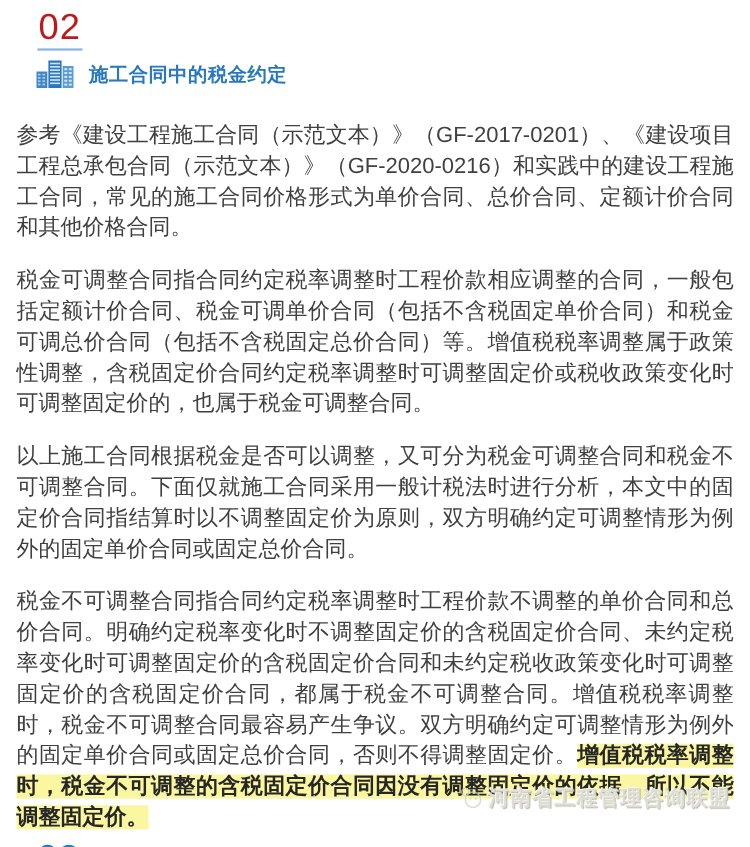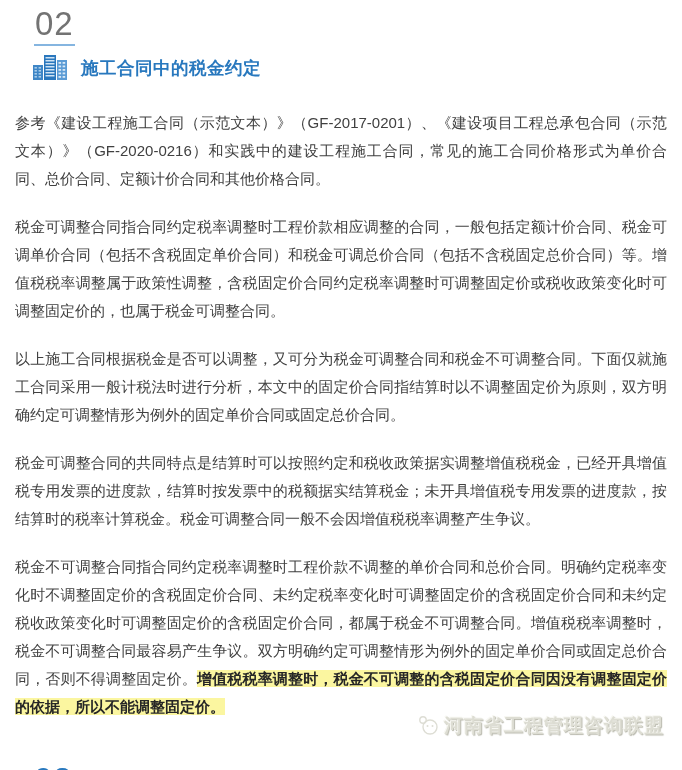--- a/index.html
+++ b/index.html
@@ -8,38 +8,38 @@
     font-family: "Liberation Sans", "DejaVu Sans", sans-serif;
     width: 682px; height: 770px; overflow: hidden; position: relative;
   }
   .page {
     position: absolute; left: 0; top: 0; width: 682px; height: 770px;
     background: #ffffff; overflow: hidden;
   }
   .section-number {
     position: absolute; left: 34px; top: 6px;
     font-size: 33px; line-height: 36px; font-weight: 400;
-    color: #737373; letter-spacing: 1px;
+    color: #b91c1c; letter-spacing: 1px;
     border-bottom: 2px solid #85b5e0; padding: 0 1px 2px 1px;
     display: inline-block;
   }
   .section-title-row {
     position: absolute; left: 33px; top: 54px;
     display: flex; align-items: center; gap: 14px;
   }
   .buildings-icon { width: 34px; height: 28px; display: inline-block; }
   .section-heading {
     font-size: 17.5px; font-weight: 700; color: #2878be;
     letter-spacing: 0.5px; white-space: nowrap;
   }
   .content {
     position: absolute; left: 15px; top: 109px; width: 652px;
   }
   .content p {
-    font-size: 15px; line-height: 28px; color: #404040;
+    font-size: 20px; line-height: 28px; color: #404040;
     text-align: justify; margin-bottom: 20px;
     word-break: break-all;
   }
   .hl {
     background: #fbf6a0; color: #262626; font-weight: 700;
   }
   .watermark {
     position: absolute; right: 18px; top: 713px;
     display: flex; align-items: center; gap: 4px;
     pointer-events: none;
@@ -102,21 +102,20 @@
         </g>
       </svg>
     </span>
     <span class="section-heading">施工合同中的税金约定</span>
   </div>
 
   <div class="content">
     <p>参考《建设工程施工合同（示范文本）》（GF-2017-0201）、《建设项目工程总承包合同（示范文本）》（GF-2020-0216）和实践中的建设工程施工合同，常见的施工合同价格形式为单价合同、总价合同、定额计价合同和其他价格合同。</p>
     <p>税金可调整合同指合同约定税率调整时工程价款相应调整的合同，一般包括定额计价合同、税金可调单价合同（包括不含税固定单价合同）和税金可调总价合同（包括不含税固定总价合同）等。增值税税率调整属于政策性调整，含税固定价合同约定税率调整时可调整固定价或税收政策变化时可调整固定价的，也属于税金可调整合同。</p>
     <p>以上施工合同根据税金是否可以调整，又可分为税金可调整合同和税金不可调整合同。下面仅就施工合同采用一般计税法时进行分析，本文中的固定价合同指结算时以不调整固定价为原则，双方明确约定可调整情形为例外的固定单价合同或固定总价合同。</p>
-    <p>税金可调整合同的共同特点是结算时可以按照约定和税收政策据实调整增值税税金，已经开具增值税专用发票的进度款，结算时按发票中的税额据实结算税金；未开具增值税专用发票的进度款，按结算时的税率计算税金。税金可调整合同一般不会因增值税税率调整产生争议。</p>
     <p><span>税金不可调整合同指合同约定税率调整时工程价款不调整的单价合同和总价合同。明确约定税率变化时不调整固定价的含税固定价合同、未约定税率变化时可调整固定价的含税固定价合同和未约定税收政策变化时可调整固定价的含税固定价合同，都属于税金不可调整合同。增值税税率调整时，税金不可调整合同最容易产生争议。双方明确约定可调整情形为例外的固定单价合同或固定总价合同，否则不得调整固定价。</span><span class="hl">增值税税率调整时，税金不可调整的含税固定价合同因没有调整固定价的依据，所以不能调整固定价。</span></p>
   </div>
 
   <div class="watermark">
     <span class="wm-logo">
       <svg width="24" height="24" viewBox="0 0 24 24" xmlns="http://www.w3.org/2000/svg">
         <circle cx="7" cy="6" r="3.2" fill="none" stroke="#d2d2c6" stroke-width="1.4"></circle>
         <circle cx="14" cy="13" r="7" fill="none" stroke="#d2d2c6" stroke-width="1.4"></circle>
         <circle cx="11.5" cy="12" r="1" fill="#d2d2c6"></circle>
         <circle cx="16.5" cy="12" r="1" fill="#d2d2c6"></circle>

